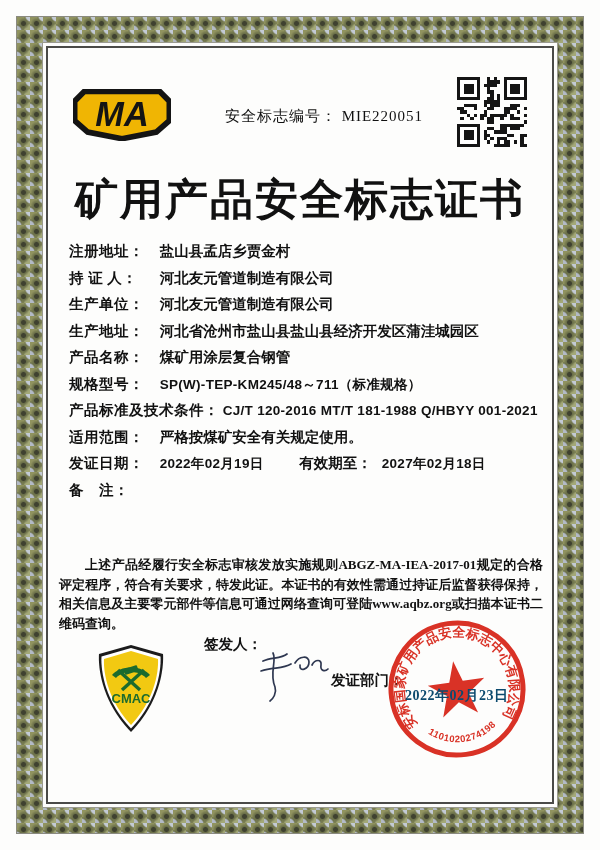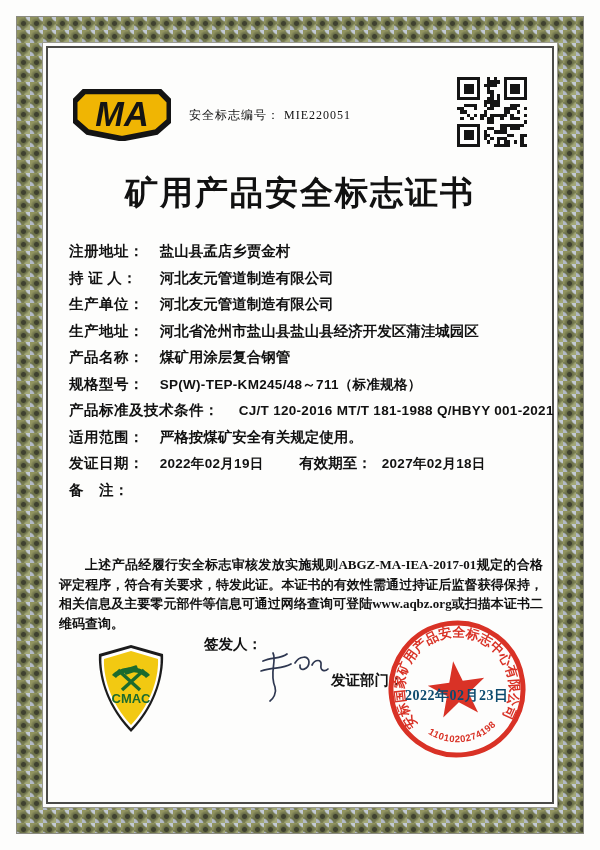--- a/index.html
+++ b/index.html
@@ -14,29 +14,29 @@
       radial-gradient(circle 7px at 13px 0px, #c3cad4 0 3.5px, #7c8055 5px, transparent 6.5px),
       radial-gradient(circle 7px at 0px 13px, #b3bac6 0 3.5px, #6f744c 5px, transparent 6.5px),
       radial-gradient(circle 9px at 13px 13px, #a3a877 0 5px, #7c8055 6.5px, transparent 8px);
     background-size:13px 13px;}
   .frame-inner{position:absolute;inset:25px;background:#fdfdfc;border:1px solid #9a9a90;}
   .inner-line{position:absolute;inset:46px;border:2px solid #4a4a48;pointer-events:none;}
   .content{position:absolute;inset:49px;}
 
   
   .ma-logo{position:absolute;left:24px;top:40px;width:98px;height:52px;}
-  .cert-no{position:absolute;left:140px;top:58px;width:270px;text-align:left;font-size:12px;letter-spacing:1px;white-space:nowrap;}
+  .cert-no{position:absolute;left:140px;top:58px;width:270px;text-align:center;font-size:15px;letter-spacing:1px;white-space:nowrap;}
   .qr{position:absolute;left:408px;top:28px;width:70px;height:70px;}
-  .title{position:absolute;left:0;top:122px;width:100%;text-align:center;font-size:33px;font-weight:bold;letter-spacing:2px;}
+  .title{position:absolute;left:0;top:122px;width:100%;text-align:center;font-size:43px;font-weight:bold;letter-spacing:2px;}
 
   
   .fields{position:absolute;left:20px;top:193px;right:14px;}
   .row{height:16px;margin-bottom:10.5px;font-size:14.5px;white-space:nowrap;}
   .flabel{display:inline-block;min-width:87px;font-weight:600;letter-spacing:0.5px;}
-  .flabel.wide{min-width:0;margin-right:16px;font-family:Liberation Serif, serif;}
+  .flabel.wide{min-width:0;font-family:Liberation Serif, serif;}
   .fvalue{font-weight:700;}
   .kai{font-family:"Liberation Serif","DejaVu Serif",serif;}
   .tech{font-family:"Liberation Sans","DejaVu Sans",sans-serif;font-size:13.5px;font-weight:700;letter-spacing:0.3px;margin-top:6px;}
   .pair2-label{display:inline-block;min-width:79px;margin-left:32px;font-weight:600;}
 
   
   .statement{position:absolute;left:10px;top:506px;width:484px;font-size:13px;font-weight:700;line-height:19.5px;text-align:justify;text-indent:2em;font-family:"Liberation Serif","DejaVu Serif",serif;}
 
   
   .cmac{position:absolute;left:45px;top:594px;width:74px;height:92px;}

